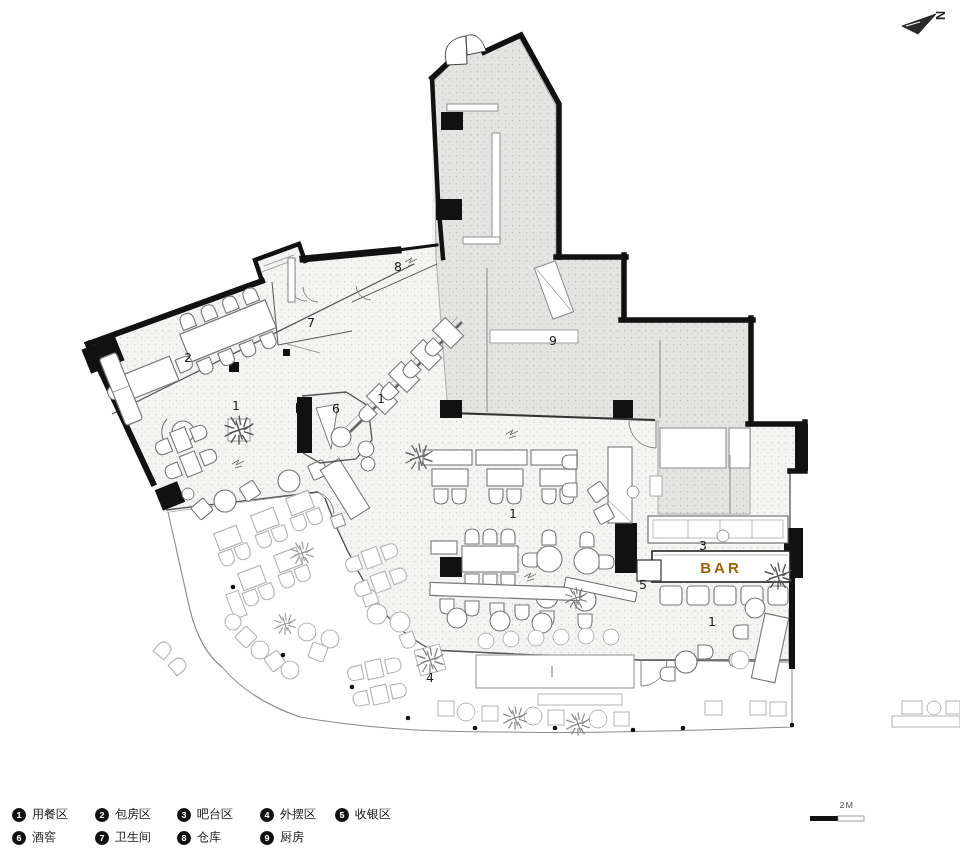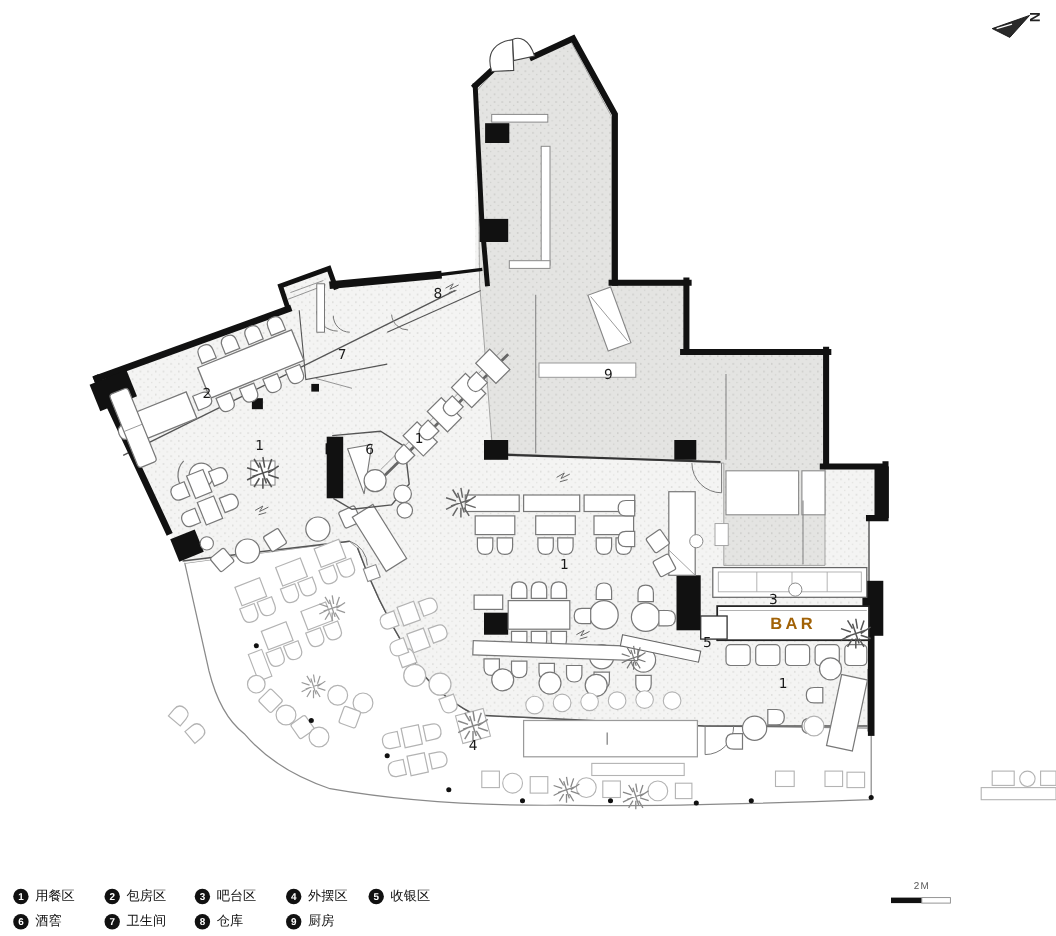--- a/index.html
+++ b/index.html
@@ -5,21 +5,21 @@
   html,body{margin:0;padding:0;background:#fff;}
   #stage{position:relative;width:960px;height:851px;background:#fff;overflow:hidden;
          font-family:"Liberation Sans","DejaVu Sans",sans-serif;}
   #plan-svg{position:absolute;left:0;top:0;}
   .zl{position:absolute;transform:translate(-50%,-50%);font-size:12.5px;font-weight:500;color:#1a1a1a;
       font-family:"DejaVu Sans",sans-serif;}
   #bar-label{position:absolute;transform:translate(-50%,-50%);font-size:15px;font-weight:bold;
       letter-spacing:3px;color:#a16207;}
   #north-letter{position:absolute;left:936px;top:8px;font-size:13px;font-weight:600;color:#222;
       transform:rotate(90deg);}
-  #scale-label{position:absolute;left:822px;top:800px;width:32px;text-align:center;
+  #scale-label{position:absolute;left:822px;top:800px;width:32px;text-align:right;
       font-size:9px;color:#555;letter-spacing:1px;}
   .lg{position:absolute;display:flex;align-items:center;gap:6px;white-space:nowrap;}
   .lgc{display:inline-flex;align-items:center;justify-content:center;width:14px;height:14px;
       border-radius:50%;background:#111;color:#fff;font-size:9px;font-weight:bold;flex:0 0 14px;}
   .lgt{font-size:12px;color:#111;}
 </style>
 </head>
 <body>
 
 <div id="stage">

